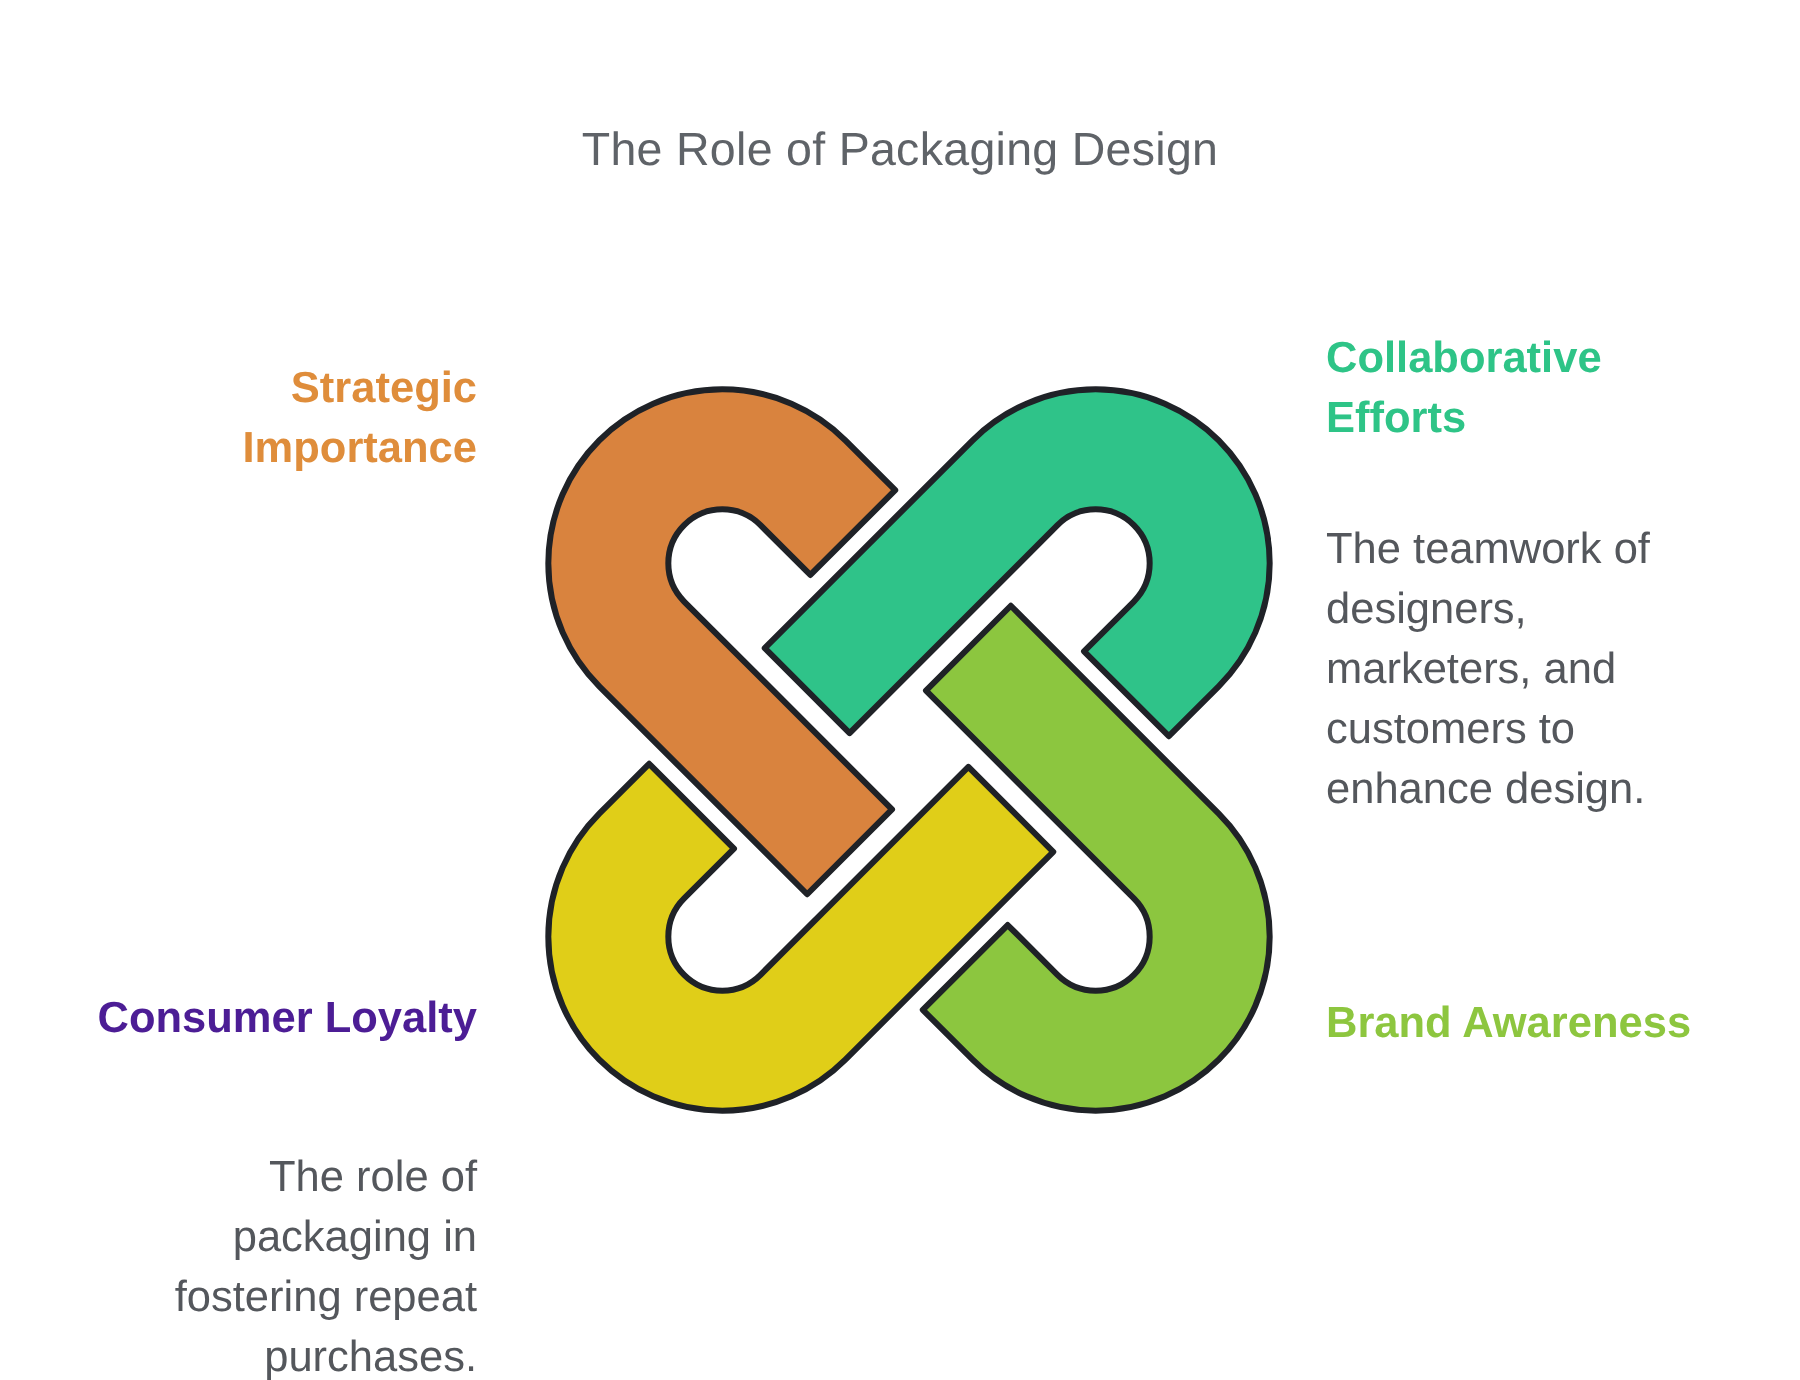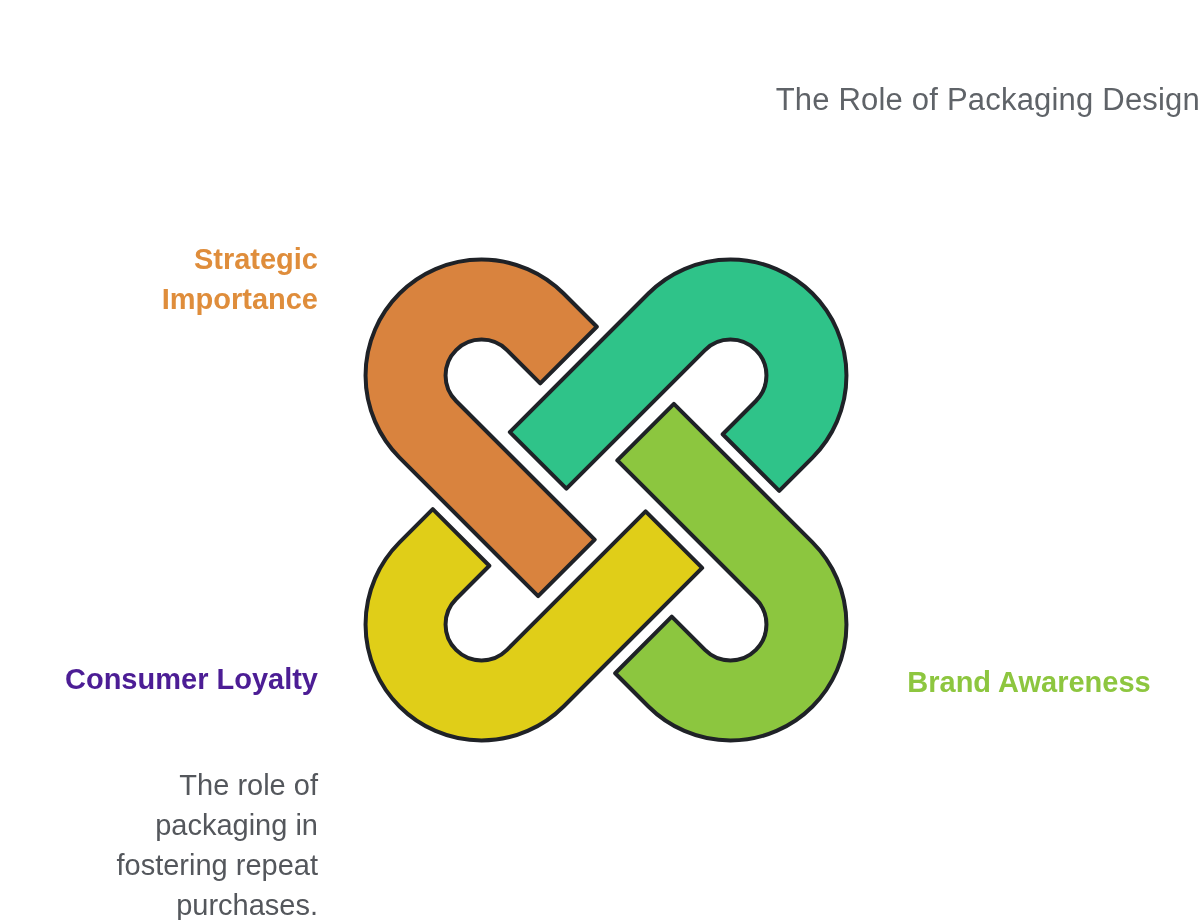--- a/index.html
+++ b/index.html
@@ -8,21 +8,21 @@
     width: 1200px;
     height: 920px;
     background: #ffffff;
     overflow: hidden;
     font-family: "Liberation Sans", sans-serif;
   }
   .page-title {
     position: absolute;
     left: 0; right: 0;
     top: 82px;
-    text-align: right;
+    text-align: center;
     font-size: 31px;
     font-weight: 400;
     letter-spacing: 0.2px;
   }
   .knot-svg {
     position: absolute;
     left: 0; top: 0;
   }
   .block {
     position: absolute;
@@ -63,26 +63,35 @@
       <path transform="rotate(225)" d="M -129 -116 L -176 -116 A 116 116 0 0 0 -292 0 A 116 116 0 0 0 -176 116 L 20 116 L 20 36 L -176 36 A 36 36 0 0 1 -212 0 A 36 36 0 0 1 -176 -36 L -129 -36 Z" fill="#8CC63F" stroke="#1F2227"></path>
       <path transform="rotate(315)" d="M -129 -116 L -176 -116 A 116 116 0 0 0 -292 0 A 116 116 0 0 0 -176 116 L 20 116 L 20 36 L -176 36 A 36 36 0 0 1 -212 0 A 36 36 0 0 1 -176 -36 L -129 -36 Z" fill="#E0CE18" stroke="#1F2227"></path>
     </g>
   </svg>
 
   <div class="block block-tl align-right" style="color: rgb(84, 87, 92);">
     <div class="heading" style="color: rgb(223, 141, 59);">Strategic
 Importance</div>
   </div>
 
+  <div class="block block-tr align-left" style="color: rgb(84, 87, 92);">
+    <div class="heading" style="color: rgb(46, 196, 135);">Collaborative
+Efforts</div>
+    <div class="body">The teamwork of
+designers,
+marketers, and
+customers to
+enhance design.</div>
+  </div>
 
   <div class="block block-bl align-right" style="color: rgb(84, 87, 92);">
     <div class="heading" style="color: #4c1d95;">Consumer Loyalty</div>
     <div class="body">The role of
 packaging in
 fostering repeat
 purchases.</div>
   </div>
 
   <div class="block block-br align-left" style="color: rgb(84, 87, 92);">
-    <div class="heading" style="color: rgb(141, 198, 63); text-align: center;">Brand Awareness</div>
+    <div class="heading" style="color: rgb(141, 198, 63);">Brand Awareness</div>
   </div>
 
 </div>
 
 </body></html>

